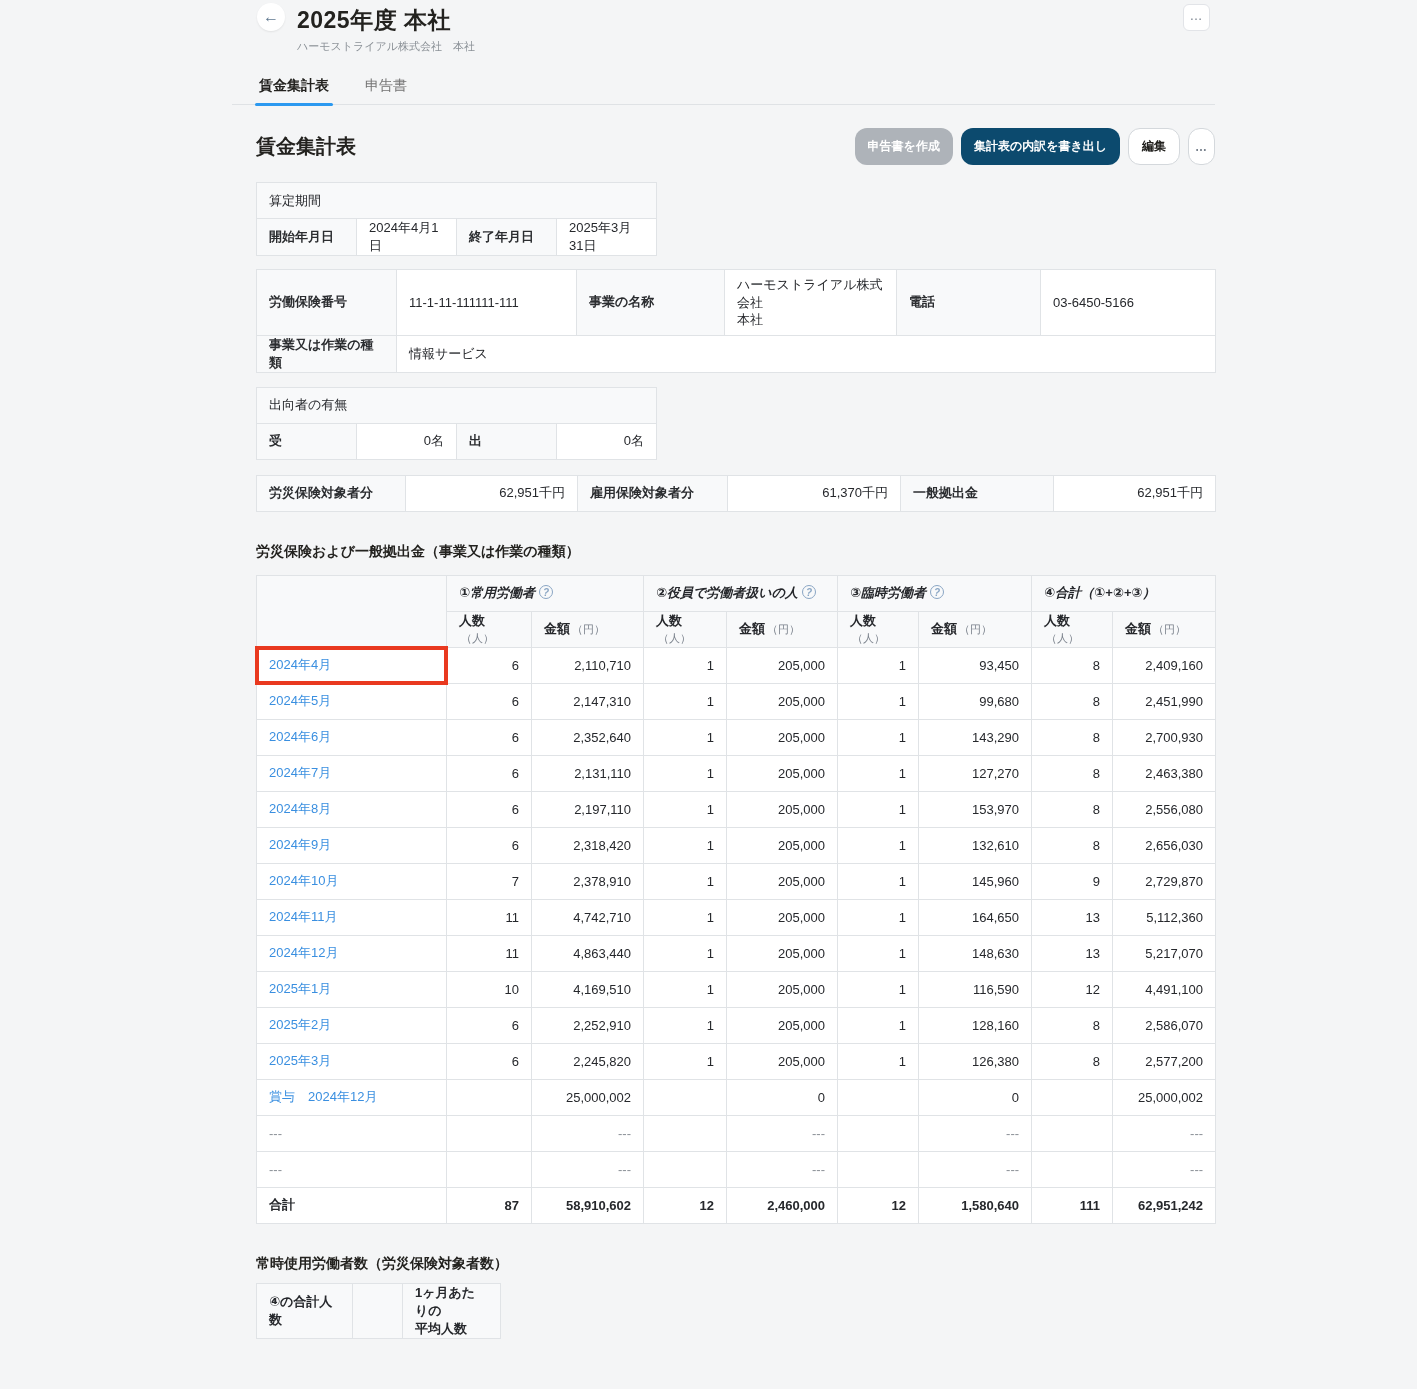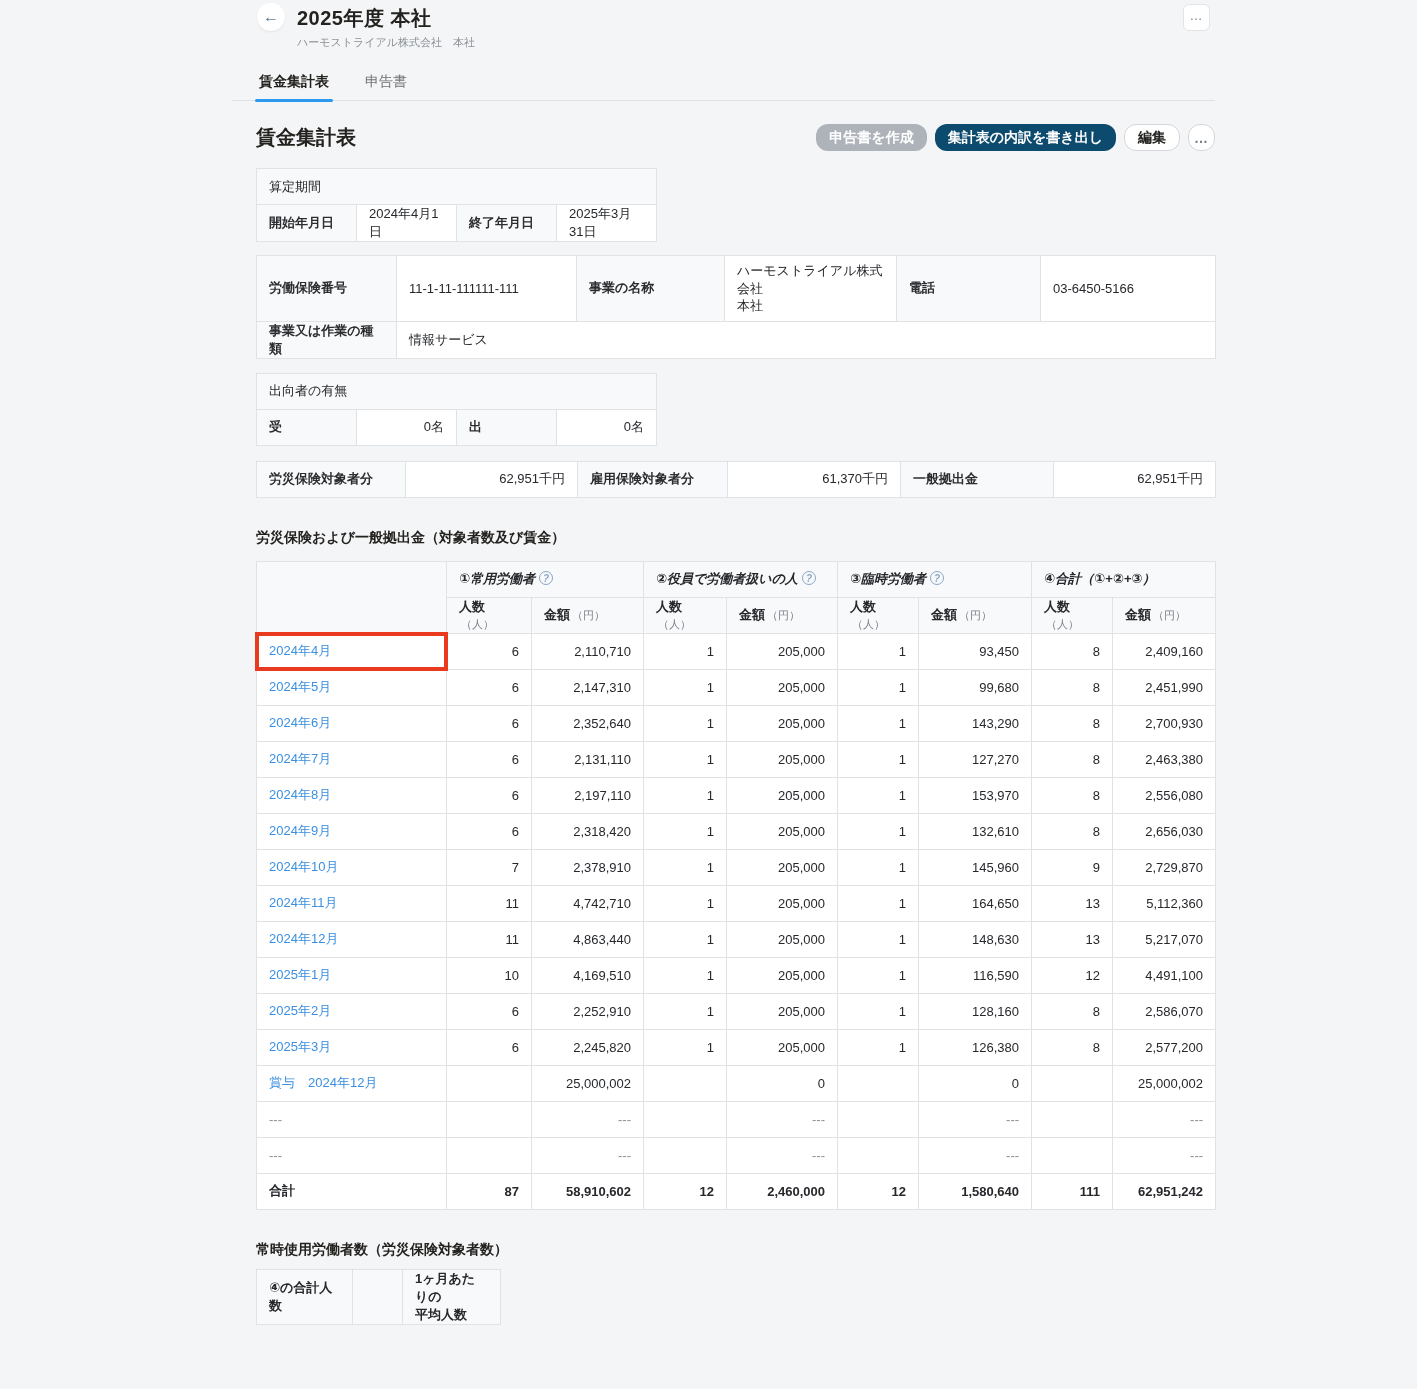--- a/index.html
+++ b/index.html
@@ -16,21 +16,21 @@
   
   .top-header { position:relative; padding:5px 0 0 256px; }
   .back-btn {
     position:absolute; left:257px; top:3px;
     width:28px; height:28px; border-radius:50%;
     background:#ffffff; box-shadow:0 1px 2px rgba(0,0,0,0.08);
     display:flex; align-items:center; justify-content:center;
     color:#5f7890; font-size:16px; cursor:pointer;
   }
   .title-block { padding-left:41px; }
-  .app-title { font-size:20px; font-weight:bold; color:#23221f; letter-spacing:0.5px; }
+  .app-title { font-size:23px; font-weight:bold; color:#23221f; letter-spacing:0.5px; }
   .app-subtitle { font-size:11px; color:#8a9096; margin-top:3px; }
   .header-menu-btn {
     position:absolute; right:207px; top:4px;
     width:27px; height:27px; border-radius:6px;
     background:#fff; border:1px solid #e2e4e8;
     color:#77808c; font-size:13px; line-height:22px; text-align:center;
     cursor:pointer; letter-spacing:1px;
   }
 
   
@@ -38,21 +38,21 @@
   .tab { padding:6px 2px 9px; font-size:14px; cursor:pointer; position:relative; }
   .tab.active { font-weight:bold; color:#23221f; }
   .tab.active::after { content:""; position:absolute; left:-2px; right:-2px; bottom:-2px; height:3px; background:#2b99f0; border-radius:2px; }
   .tab.inactive { color:#737373; }
 
   
   .content { margin-left:256px; width:959px; }
   .page-head { display:flex; justify-content:space-between; align-items:center; margin-top:23px; }
   .page-title { font-size:20px; font-weight:bold; color:#23221f; }
   .actions { display:flex; gap:8px; align-items:center; }
-  .btn { height:27px; padding:0 13px; border-radius:12px; font-size:14px; font-weight:bold; cursor:pointer; display:flex; align-items:center; font-family:inherit; }
+  .btn { height:37px; padding:0 13px; border-radius:12px; font-size:12px; font-weight:bold; cursor:pointer; display:flex; align-items:center; font-family:inherit; }
   .btn-disabled { background:#aeb3b9; color:#fff; border:none; }
   .btn-primary { background:#0c4a6e; color:#fff; border:none; }
   .btn-default { background:#fff; color:#23221f; border:1px solid #d4d8dc; }
   .btn-more { background:#fff; color:#77808c; border:1px solid #d4d8dc; width:27px; padding:0; justify-content:center; letter-spacing:1px; }
 
   
   table { border-collapse:collapse; table-layout:fixed; background:#fff; }
   td,th { border:1px solid #e0e3e6; font-size:13px; padding:0 12px; height:36px; text-align:left; font-weight:normal; }
   .cell-label { background:#f8f9fa; font-weight:bold; color:#2b2d30; }
   .num { text-align:right; font-family:"Liberation Sans","DejaVu Sans",sans-serif; }
@@ -207,21 +207,21 @@
       <td class="cell-label">労災保険対象者分</td>
       <td class="num">62,951千円</td>
       <td class="cell-label">雇用保険対象者分</td>
       <td class="num">61,370千円</td>
       <td class="cell-label">一般拠出金</td>
       <td class="num">62,951千円</td>
     </tr>
   </tbody>
     </table>
 
-  <div class="sec-heading">労災保険および一般拠出金（対象者数及び賃金）</div>
+  <div class="sec-heading">労災保険および一般拠出金（事業又は作業の種類）</div>
   <table class="tbl-wage">
     <colgroup>
       <col style="width:190px">
       <col style="width:85px">
         <col style="width:112px">
       <col style="width:83px">
         <col style="width:111px">
       <col style="width:81px">
         <col style="width:113px">
       <col style="width:81px">

